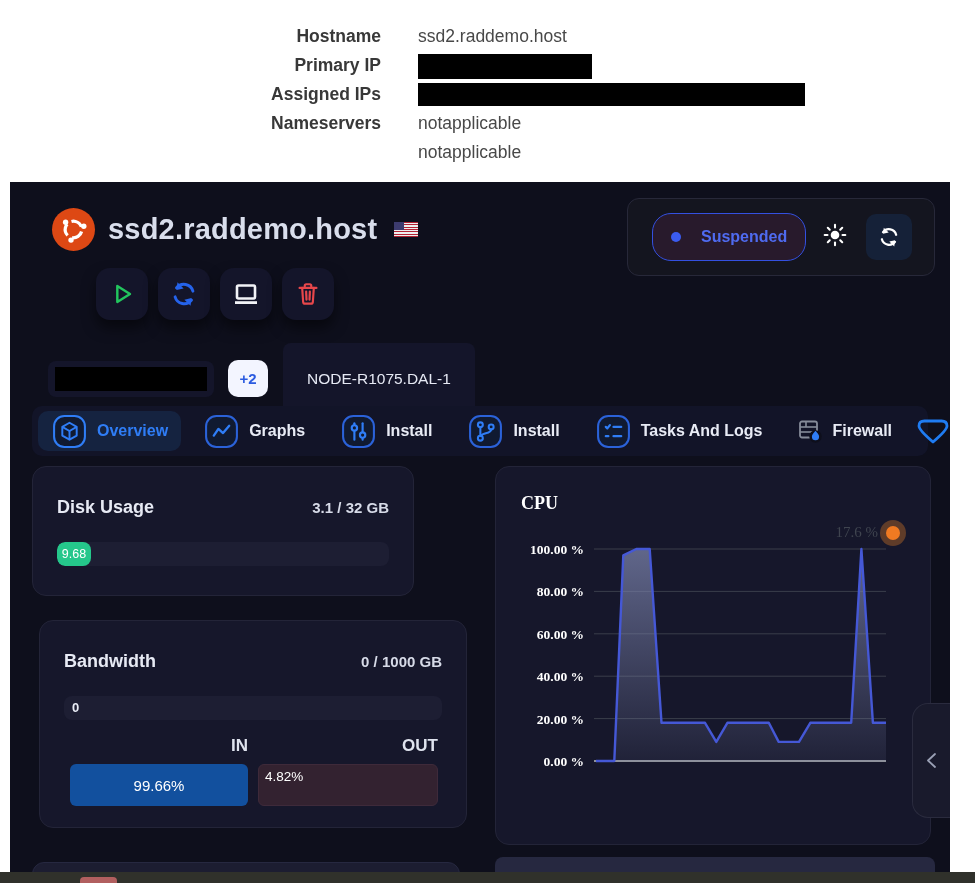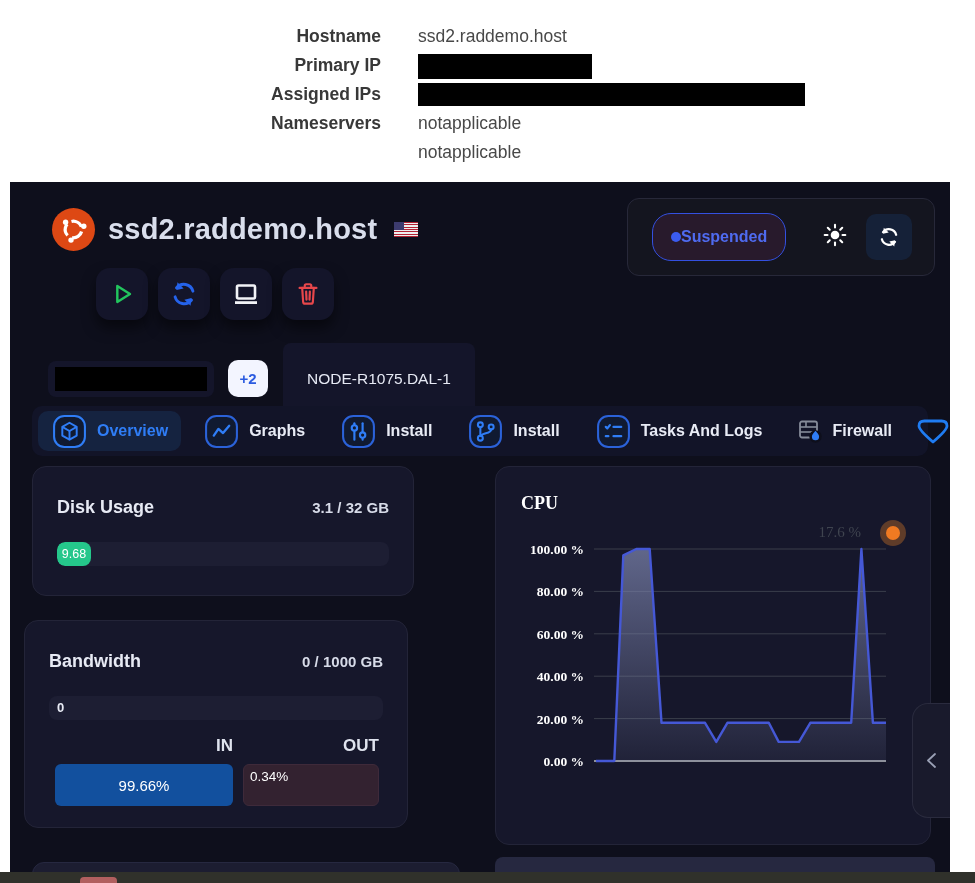--- a/index.html
+++ b/index.html
@@ -22,21 +22,21 @@
   .ubuntu-badge{width:43px;height:43px;border-radius:50%;background:#dd4814;display:flex;
                 align-items:center;justify-content:center;}
   .srv-title{font-size:29px;font-weight:700;color:#d9deec;letter-spacing:.2px;}
   .flag{position:relative;width:24px;height:15px;margin-left:4px;
         background:repeating-linear-gradient(#b22234 0 1.16px,#eee 1.16px 2.32px);}
   .flag .canton{position:absolute;left:0;top:0;width:10px;height:8px;background:#3c3b6e;}
 
   .status-card{position:absolute;right:15px;top:16px;width:308px;height:78px;background:#14151f;
                border:1px solid #272839;border-radius:12px;display:flex;align-items:center;
                padding:0 22px 0 24px;box-sizing:border-box;}
-  .status-pill{display:flex;align-items:center;gap:0;height:38px;padding:4px 18px;
+  .status-pill{display:flex;align-items:center;gap:20px;height:38px;padding:4px 18px;
                border:1.5px solid #3450e0;border-radius:19px;background:#281a2c;}
   .status-dot{width:10px;height:10px;border-radius:50%;background:#3b5cf0;}
   .status-text{color:#4f6bf0;font-weight:700;font-size:16px;}
   .hdr-ctl{margin-left:auto;display:flex;align-items:center;gap:16px;}
   .refresh-btn{width:46px;height:46px;border-radius:10px;background:#152138;display:flex;
                align-items:center;justify-content:center;}
 
   .actions{position:absolute;left:86px;top:86px;display:flex;gap:10px;}
   .act-btn{width:52px;height:52px;border-radius:14px;background:#14152a;
            box-shadow:0 8px 14px rgba(0,0,0,.5);display:flex;align-items:center;justify-content:center;}
@@ -60,36 +60,36 @@
   .card{position:absolute;background:#16172b;border:1px solid #232438;border-radius:14px;box-sizing:border-box;}
   .card-head{display:flex;justify-content:space-between;align-items:center;padding:30px 24px 0 24px;}
   .card-title{color:#e7eaf4;font-weight:700;font-size:18px;}
   .card-usage{color:#d7dbe8;font-weight:700;font-size:15px;}
 
   .disk-card{left:22px;top:284px;width:382px;height:130px;}
   .track{margin:24px 24px 0 24px;height:24px;background:#1d1e33;border-radius:8px;position:relative;overflow:hidden;}
   .disk-fill{height:100%;background:#25c78b;border-radius:8px;display:flex;align-items:center;
              justify-content:center;color:#fff;font-size:12.5px;min-width:34px;}
 
-  .bw-card{left:14px;top:438px;width:384px;height:208px;}
+  .bw-card{left:29px;top:438px;width:428px;height:208px;}
   .bw-track-label{position:absolute;left:8px;top:0;height:24px;line-height:24px;color:#e8ebf5;
                   font-weight:700;font-size:13px;}
   .inout-labels{display:flex;margin:16px 28px 0 30px;}
   .inout-labels .half{width:178px;text-align:right;color:#dfe3ee;font-weight:700;font-size:17px;}
   .inout-labels .half.out{flex:1;}
   .inout-bars{display:flex;gap:10px;margin:8px 28px 0 30px;border-radius:11px;}
   .in-box{width:178px;height:42px;background:#12509e;border-radius:6px;display:flex;
           align-items:center;justify-content:center;color:#fff;font-size:15px;}
   .out-box{flex:1;height:42px;background:#332230;border:1px solid #3e2a3a;border-radius:6px;
            color:#fff;font-size:13.5px;padding:4px 0 0 6px;box-sizing:border-box;}
 
   .cpu-card{left:485px;top:284px;width:436px;height:379px;padding-left:16px;}
   .cpu-title{position:absolute;left:25px;top:26px;color:#fff;font-weight:700;font-size:18px;
              font-family:"Liberation Serif",serif;}
-  .cpu-current{position:absolute;top:57px;right:30px;display:flex;align-items:center;gap:25px;z-index:2;}
+  .cpu-current{position:absolute;top:57px;right:30px;display:flex;align-items:center;gap:8px;z-index:2;}
   .cpu-current-label{color:#3f444f;font-size:15px;font-family:"Liberation Serif",serif;}
   .cpu-dot{width:14px;height:14px;border-radius:50%;background:#f07a22;
            box-shadow:0 0 0 6px rgba(145,85,40,.6);}
   #cpu-svg{position:absolute;left:0;top:54px;}
   .tick{fill:#ffffff;font-family:"Liberation Serif",serif;font-size:13.5px;font-weight:700;}
 
   .drawer{position:absolute;right:0;top:521px;width:38px;height:115px;background:#191a2c;
           border:1px solid #2a2b3e;border-right:none;border-radius:16px 0 0 16px;
           display:flex;align-items:center;justify-content:center;box-sizing:border-box;}
 
@@ -321,21 +321,21 @@
       </div>
       <div class="track">
         <span class="bw-track-label">0</span>
       </div>
       <div class="inout-labels">
         <div class="half">IN</div>
         <div class="half out">OUT</div>
       </div>
       <div class="inout-bars">
         <div class="in-box">99.66%</div>
-        <div class="out-box">0.34%</div>
+        <div class="out-box">4.82%</div>
       </div>
     </div>
 
     <div class="card cpu-card">
       <div class="cpu-title">CPU</div>
       <div class="cpu-current">
         <span class="cpu-current-label">17.6 %</span>
         <span class="cpu-dot"></span>
       </div>
       <svg id="cpu-svg" width="396" height="250" viewBox="0 0 396 250">

